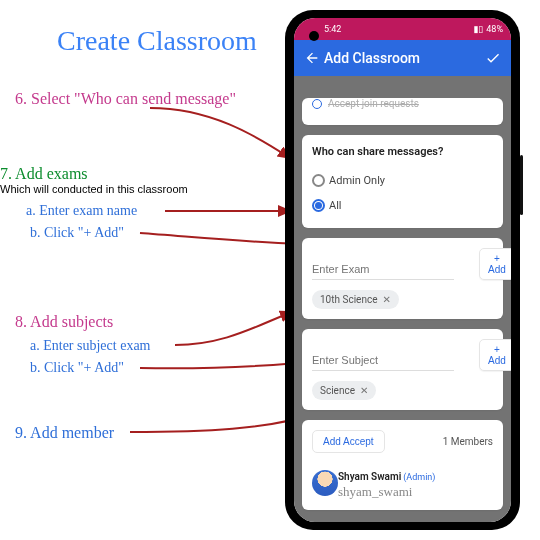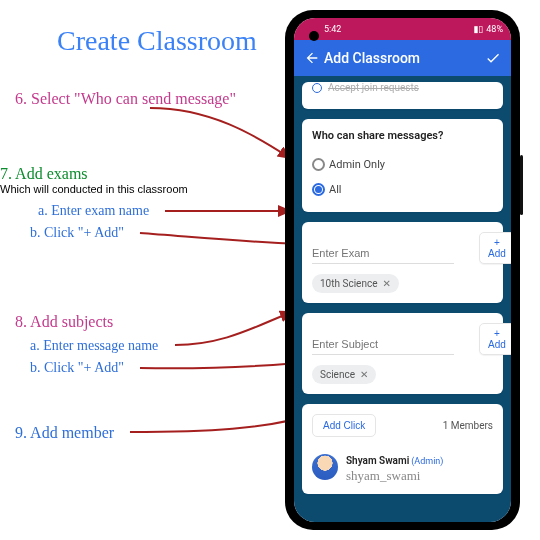--- a/index.html
+++ b/index.html
@@ -37,21 +37,21 @@
   }
   .statusbar .sb-right { display:flex; gap:3px; align-items:center;}
   .appbar {
     height: 36px; background:#2b6ae0; color:#fff; display:flex;
     align-items:center; padding:0 10px; justify-content:space-between;
   }
   .appbar .ab-left { display:flex; align-items:center; gap:4px;}
   .appbar-title { font-size:14px; font-weight:500;}
   .ab-icon { width:16px; height:16px; display:flex; align-items:center; justify-content:center;}
   .screen-body {
-    background:#0c4a6e; height:calc(100% - 58px); padding:6px 8px; overflow:hidden;
+    background:#737373; height:calc(100% - 58px); padding:22px 8px; overflow:hidden;
   }
   .card {
     background:#fff; border-radius:6px; padding:10px 10px; margin-bottom:10px;
     box-shadow: 0 1px 2px rgba(0,0,0,.05);
   }
   .partial-card { padding-top:0; }
   .partial-row { display:flex; align-items:center; gap:6px; color:#777; font-size:10px; padding-bottom:6px; border-top:0;}
   .partial-row .radio-dot{ width:10px;height:10px;border:1.5px solid #2b6ae0;border-radius:50%;}
   .q { font-size:11px; font-weight:600; color:#222; margin-bottom:10px;}
   .radio-row { display:flex; align-items:center; gap:4px; padding:6px 0; cursor:pointer;}
@@ -71,42 +71,42 @@
     background:#eceef0; border-radius:14px; padding:4px 8px; font-size:10px;
     color:#555; display:flex; align-items:center; gap:5px;
   }
   .chip .x { color:#777; cursor:pointer;}
   .member-head { display:flex; justify-content:space-between; align-items:center; margin-bottom:6px;}
   .add-member-btn {
     font-size:10px; color:#2b6ae0; background:#fff; border:1px solid #e5e5e5;
     border-radius:5px; padding:5px 10px; cursor:pointer;
   }
   .count { font-size:10px; color:#555;}
-  .member-row { display:flex; align-items:center; gap:8px; padding-top:6px;}
+  .member-row { display:flex; align-items:center; padding-top:6px;}
   .avatar { width:26px; height:26px; border-radius:50%; background: radial-gradient(circle at 50% 35%, #f9d9b5 35%, transparent 36%), linear-gradient(#3a6fd1,#2b5cc0); }
   .member-name { font-size:10px; font-weight:600; color:#222;}
   .admin-tag { font-size:9px; color:#2b6ae0; font-weight:400; margin-left:2px;}
   .member-user { font-size:13px; color:#888;font-family:Liberation Serif, serif;}
   svg.arrow-svg { overflow:visible;}
 </style>
 </head>
 <body>
 
 <div class="page-title">Create Classroom</div>
 
 <div class="step magenta" style="top:90px; left:15px;">6. Select "Who can send message"</div>
 <div class="step green" style="top:165px; left:0;">
   <span>7. Add exams</span>
   <small>Which will conducted in this classroom</small>
 </div>
-<div class="sub" style="top:203px; left:38px;">a. Enter exam name</div>
+<div class="sub" style="top:203px; left:26px;">a. Enter exam name</div>
 <div class="sub" style="top:225px; left:30px;">b. Click "+ Add"</div>
 
 <div class="step magenta" style="top:313px; left:15px;">8. Add subjects</div>
-<div class="sub" style="top:338px; left:30px;">a. Enter message name</div>
+<div class="sub" style="top:338px; left:30px;">a. Enter subject exam</div>
 <div class="sub" style="top:360px; left:30px;">b. Click "+ Add"</div>
 
 <div class="step blue" style="top:424px; left:15px;">9. Add member</div>
 
 <svg class="arrow arrow-svg" width="540" height="540" style="top:0;left:0">
   <defs>
     <marker id="ah" markerWidth="8" markerHeight="8" refX="6" refY="3" orient="auto">
       <path d="M0,0 L7,3 L0,6 Z" fill="#a51f1f"></path>
     </marker>
   </defs>
@@ -189,21 +189,21 @@
         <div class="chips">
           <div class="chip">
             <span>Science</span>
             <span class="x">✕</span>
           </div>
         </div>
       </div>
 
       <div class="card">
         <div class="member-head">
-          <button class="add-member-btn">Add Click</button>
+          <button class="add-member-btn">Add Accept</button>
           <span class="count">1 Members</span>
         </div>
         <div class="member-row">
           <div class="avatar"></div>
           <div>
             <div>
               <span class="member-name">Shyam Swami</span><span class="admin-tag">(Admin)</span>
             </div>
             <div class="member-user">shyam_swami</div>
           </div>

